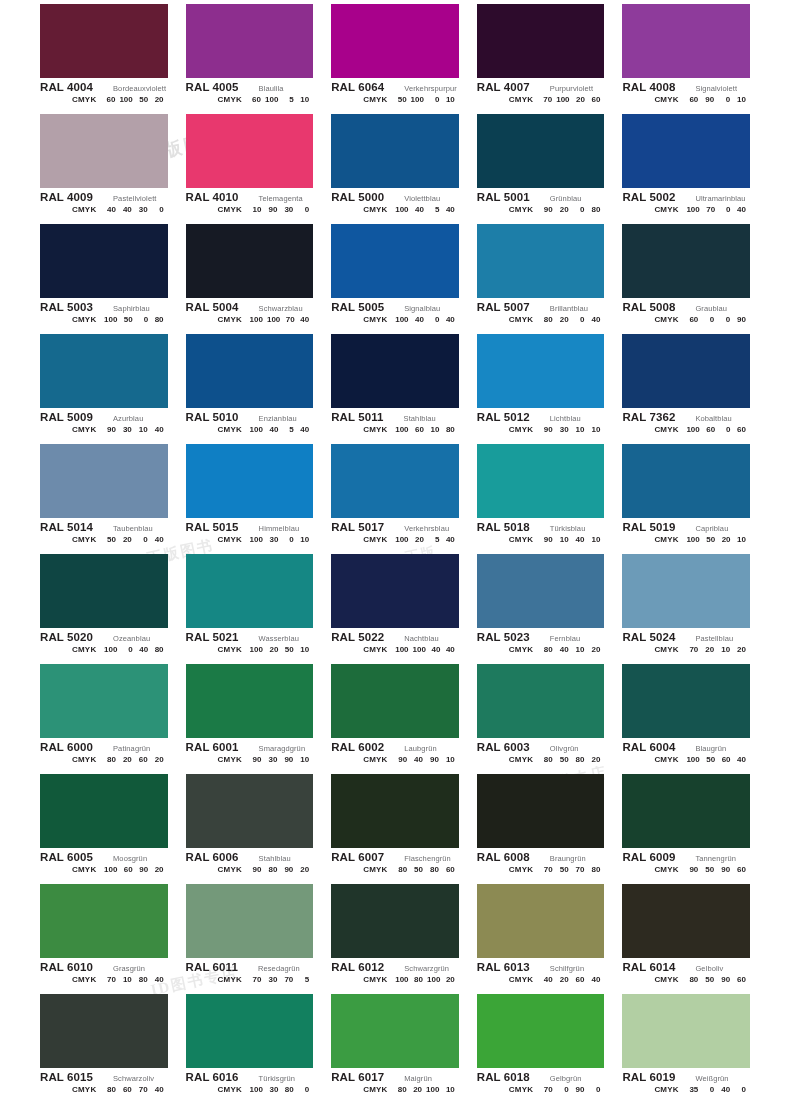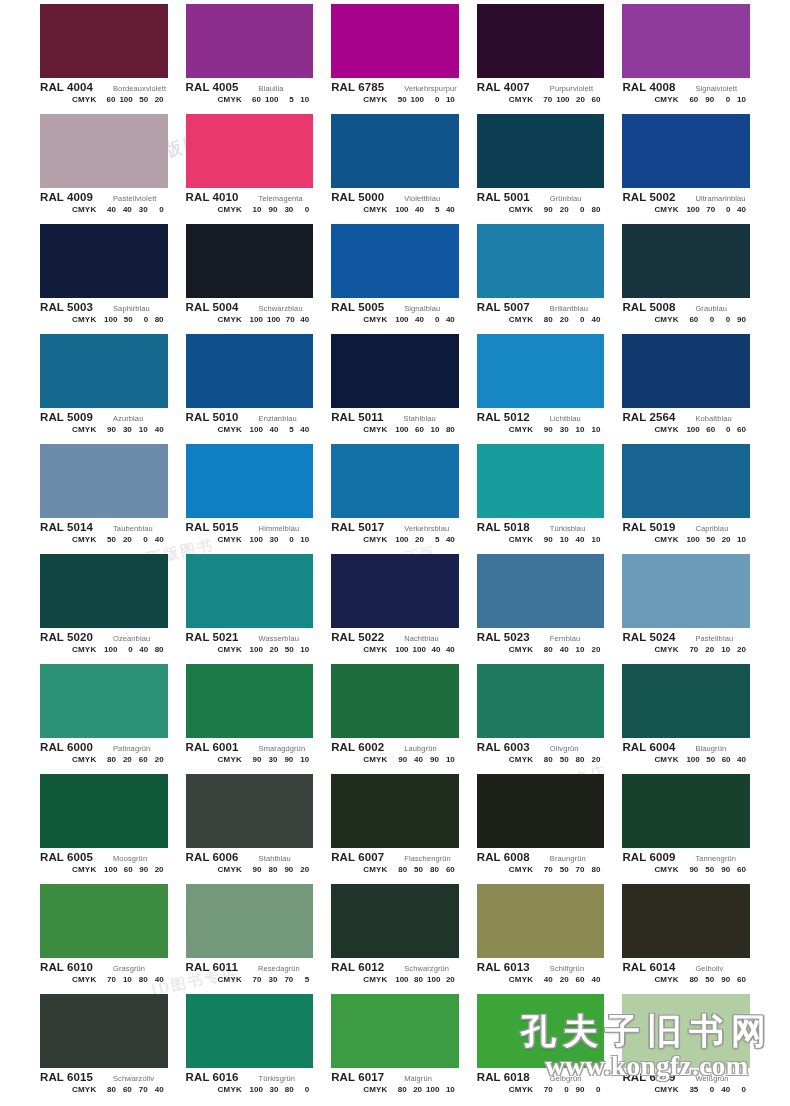--- a/index.html
+++ b/index.html
@@ -208,21 +208,21 @@
               <span class="cmyk-val">5</span>
               <span class="cmyk-val">10</span>
             </span>
           </div>
         </div>
       </div>
       <div class="swatch-cell">
         <div class="swatch-color" style="background-color: rgb(168, 1, 139);"></div>
         <div class="swatch-meta">
           <div class="swatch-title-row">
-            <span class="swatch-code">RAL 6785</span>
+            <span class="swatch-code">RAL 6064</span>
             <span class="swatch-name">Verkehrspurpur</span>
           </div>
           <div class="swatch-cmyk-row">
             <span class="cmyk-label">CMYK</span>
             <span class="cmyk-values">
               <span class="cmyk-val">50</span>
               <span class="cmyk-val">100</span>
               <span class="cmyk-val">0</span>
               <span class="cmyk-val">10</span>
             </span>
@@ -514,21 +514,21 @@
               <span class="cmyk-val">10</span>
               <span class="cmyk-val">10</span>
             </span>
           </div>
         </div>
       </div>
       <div class="swatch-cell">
         <div class="swatch-color" style="background-color: rgb(18, 57, 110);"></div>
         <div class="swatch-meta">
           <div class="swatch-title-row">
-            <span class="swatch-code">RAL 2564</span>
+            <span class="swatch-code">RAL 7362</span>
             <span class="swatch-name">Kobaltblau</span>
           </div>
           <div class="swatch-cmyk-row">
             <span class="cmyk-label">CMYK</span>
             <span class="cmyk-values">
               <span class="cmyk-val">100</span>
               <span class="cmyk-val">60</span>
               <span class="cmyk-val">0</span>
               <span class="cmyk-val">60</span>
             </span>
@@ -1077,18 +1077,14 @@
       </div>
     </div>
 
   <div class="wm wm-a">ID·正版图书</div>
   <div class="wm wm-b">ID正版图书</div>
   <div class="wm wm-c">正版</div>
   <div class="wm wm-d">图书专店</div>
   <div class="wm wm-e">ID图书专店</div>
   <div class="wm wm-f">正版图书</div>
 
-  <div id="site-brand">
-    <div class="brand-cn">孔夫子旧书网</div>
-    <div class="brand-url">www.kongfz.com</div>
-  </div>
 
 </div>
 
 </body></html>

